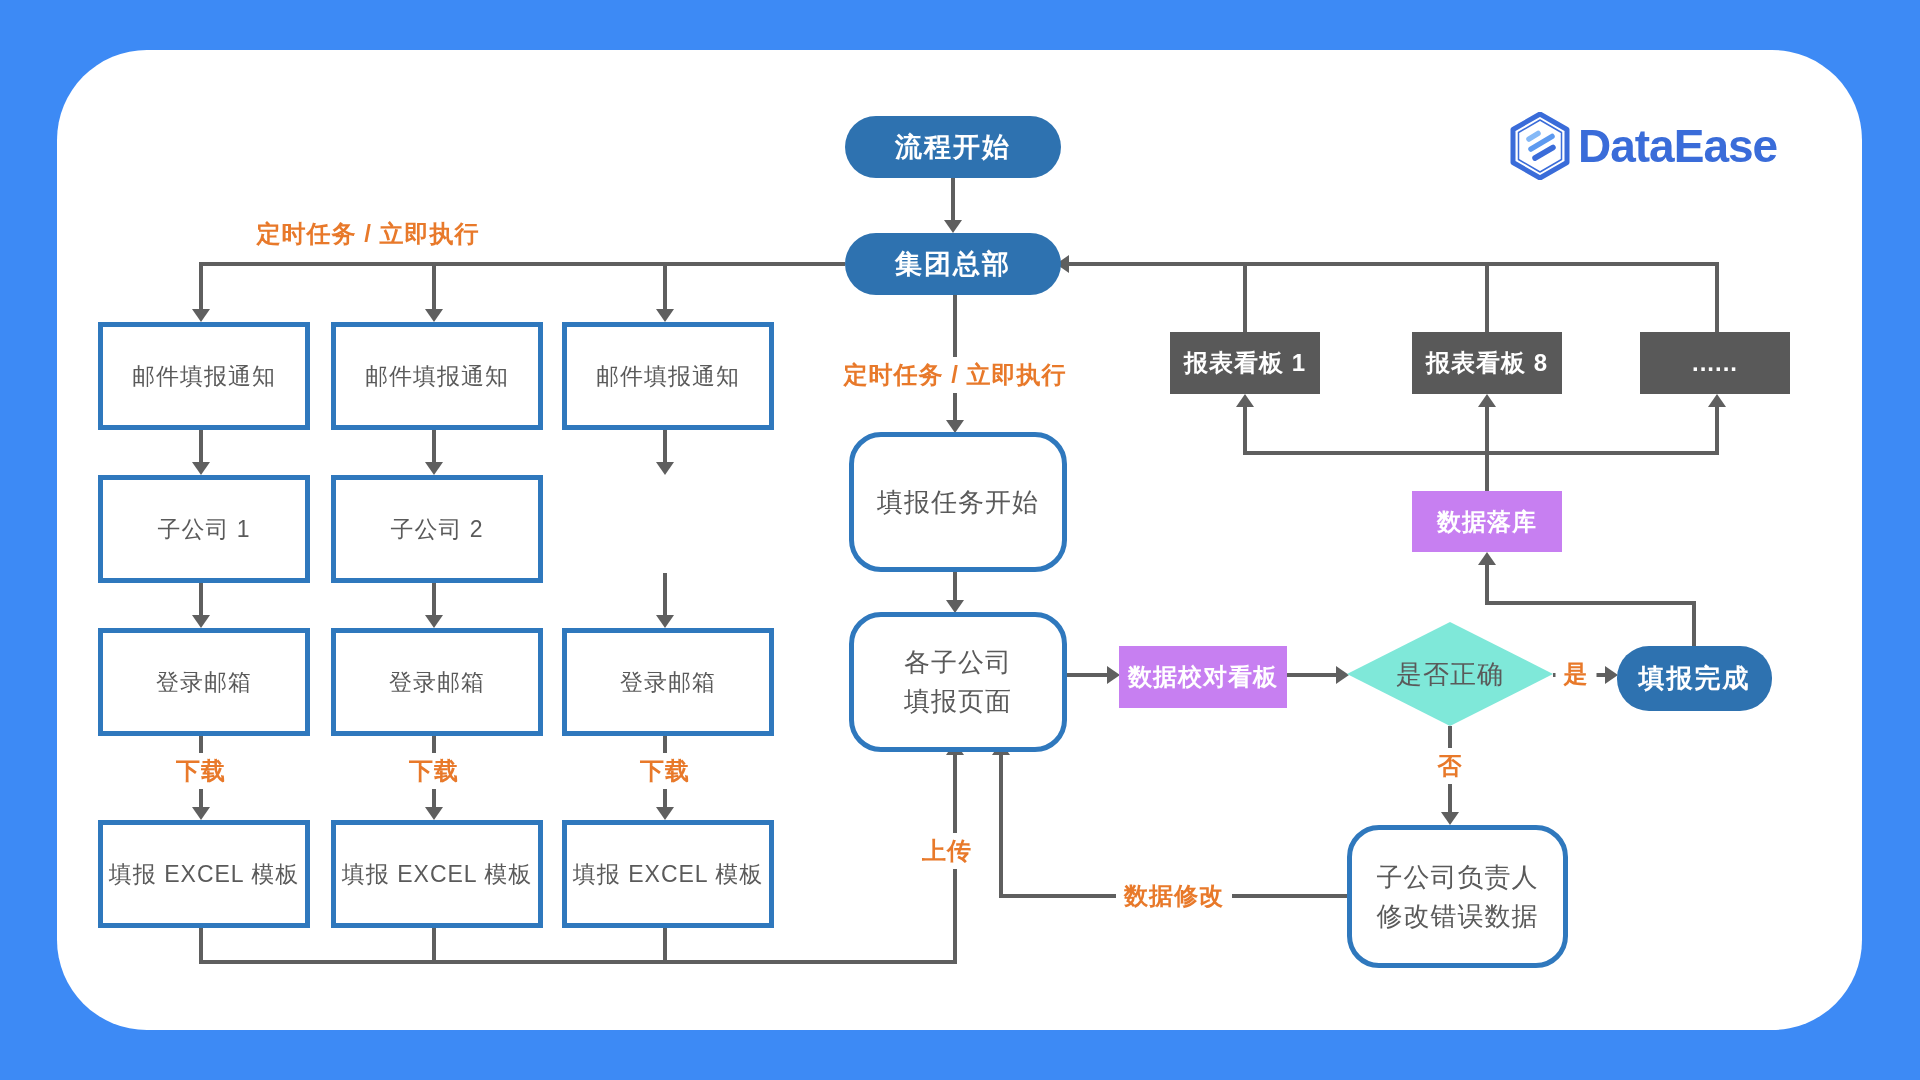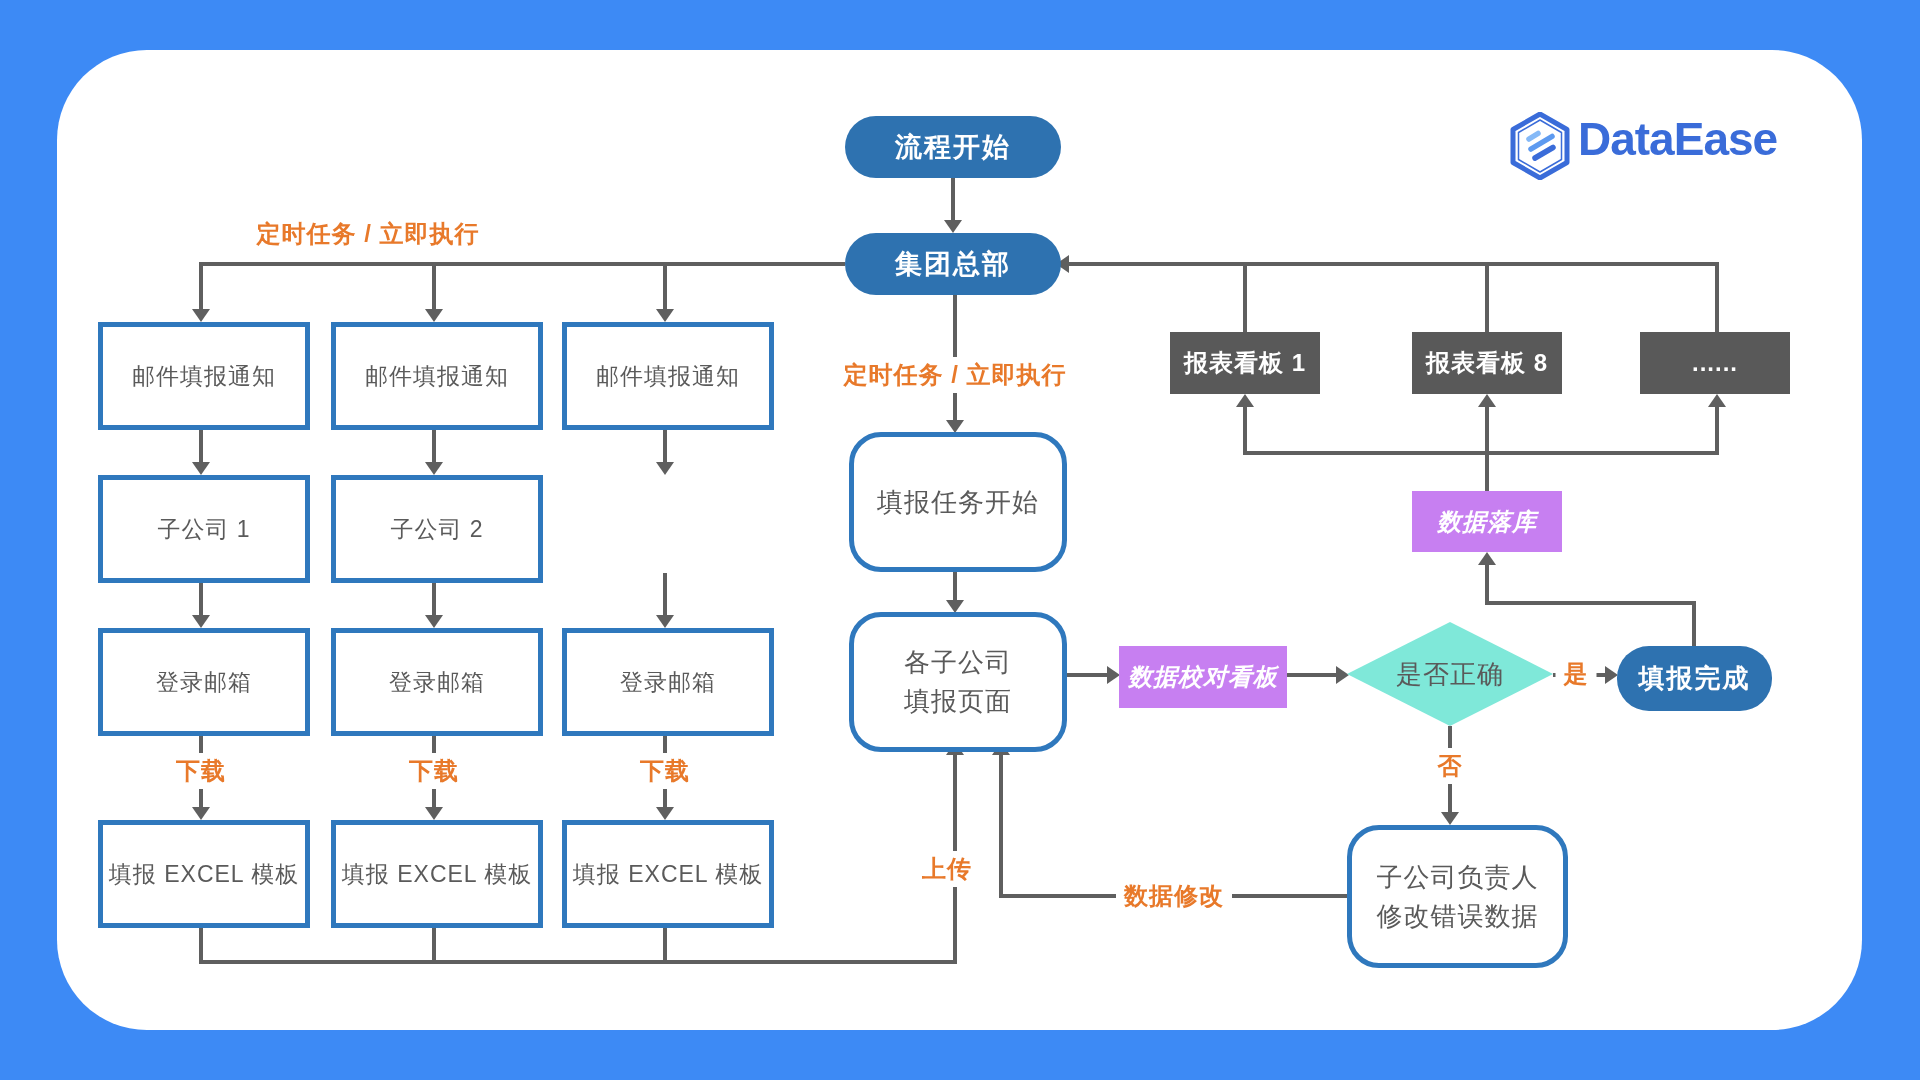--- a/index.html
+++ b/index.html
@@ -10,38 +10,38 @@
   
   .pill{position:absolute;display:flex;align-items:center;justify-content:center;
         border-radius:32px;color:#fff;font-weight:bold;font-size:27px;letter-spacing:2px;}
   .wbox{position:absolute;display:flex;flex-direction:column;align-items:center;justify-content:center;
         background:#fff;border-style:solid;border-width:5px;
         font-size:23px;letter-spacing:1px;line-height:1.5;}
   .cbox{font-size:26px;border-radius:32px;}
   .darkbox{position:absolute;display:flex;align-items:center;justify-content:center;
         color:#fff;font-weight:bold;font-size:24px;letter-spacing:1px;}
   .purplebox{position:absolute;display:flex;align-items:center;justify-content:center;
-        color:#fff;font-weight:bold;font-size:24px;letter-spacing:1px;font-style:italic;}
+        color:#fff;font-weight:bold;font-size:24px;letter-spacing:1px;}
   .diamond{position:absolute;display:flex;align-items:center;justify-content:center;
         clip-path:polygon(50% 0,100% 50%,50% 100%,0 50%);font-size:26px;letter-spacing:1px;}
   
   .hline,.vline{position:absolute;}
   .hline{height:4px;}
   .vline{width:4px;}
   .ah{position:absolute;width:0;height:0;}
   .ah-down{border-left:9px solid transparent;border-right:9px solid transparent;}
   .ah-up{border-left:9px solid transparent;border-right:9px solid transparent;}
   .ah-left{border-top:9px solid transparent;border-bottom:9px solid transparent;}
   .ah-right{border-top:9px solid transparent;border-bottom:9px solid transparent;}
   
   .olabel{position:absolute;transform:translate(-50%,-50%);font-weight:bold;font-size:24px;
           letter-spacing:1px;white-space:nowrap;}
   .olabel.masked{background:#fff;padding:2px 8px;}
   
-  .logo{position:absolute;display:flex;}
+  .logo{position:absolute;display:flex;align-items:center;}
   .logo-text{font-weight:bold;font-size:46px;letter-spacing:-1px;}
 </style>
 </head>
 <body>
 
 <div class="stage" style="background: var(--bg); --bg: #3d8af5; --card: #ffffff; --pill: #2e72b0; --box-border: #2f78bd; --box-text: #5a5a5a; --line: #5f5f5f; --orange: #e8792a; --purple: #c77ff1; --teal: #7fe8d9; --dark: #595959; --logo-blue: #3a6cd9; --logo-stripe-light: #85b9f7; --logo-stripe-mid: #5d9af0;">
 
   <div class="card" style="left:57px;top:50px;width:1805px;height:980px;background:var(--card)"></div>
 
   <div class="vline abs" style="left:951px;top:178px;height:42px;background:var(--line)"></div>
@@ -175,21 +175,21 @@
     </div>
 
   <div class="wbox cbox" style="left:849px;top:432px;width:208px;height:130px;border-color:var(--box-border);color:var(--box-text)">
     <span>填报任务开始</span>
     </div>
   <div class="wbox cbox" style="left:849px;top:612px;width:208px;height:130px;border-color:var(--box-border);color:var(--box-text)">
     <span>各子公司</span>
     <span>填报页面</span>
     </div>
 
-  <div class="olabel masked" style="left:947px;top:869px;color:var(--orange)">上传</div>
+  <div class="olabel masked" style="left:947px;top:851px;color:var(--orange)">上传</div>
 
   <div class="purplebox" style="left:1119px;top:646px;width:168px;height:62px;background:var(--purple)">
     <span>数据校对看板</span>
     </div>
 
   <div class="diamond" style="left:1347px;top:622px;width:206px;height:104px;background:var(--teal);color:var(--box-text)">
     <span>是否正确</span>
     </div>
 
   <div class="olabel masked" style="left:1576px;top:674px;color:var(--orange)">是</div>

